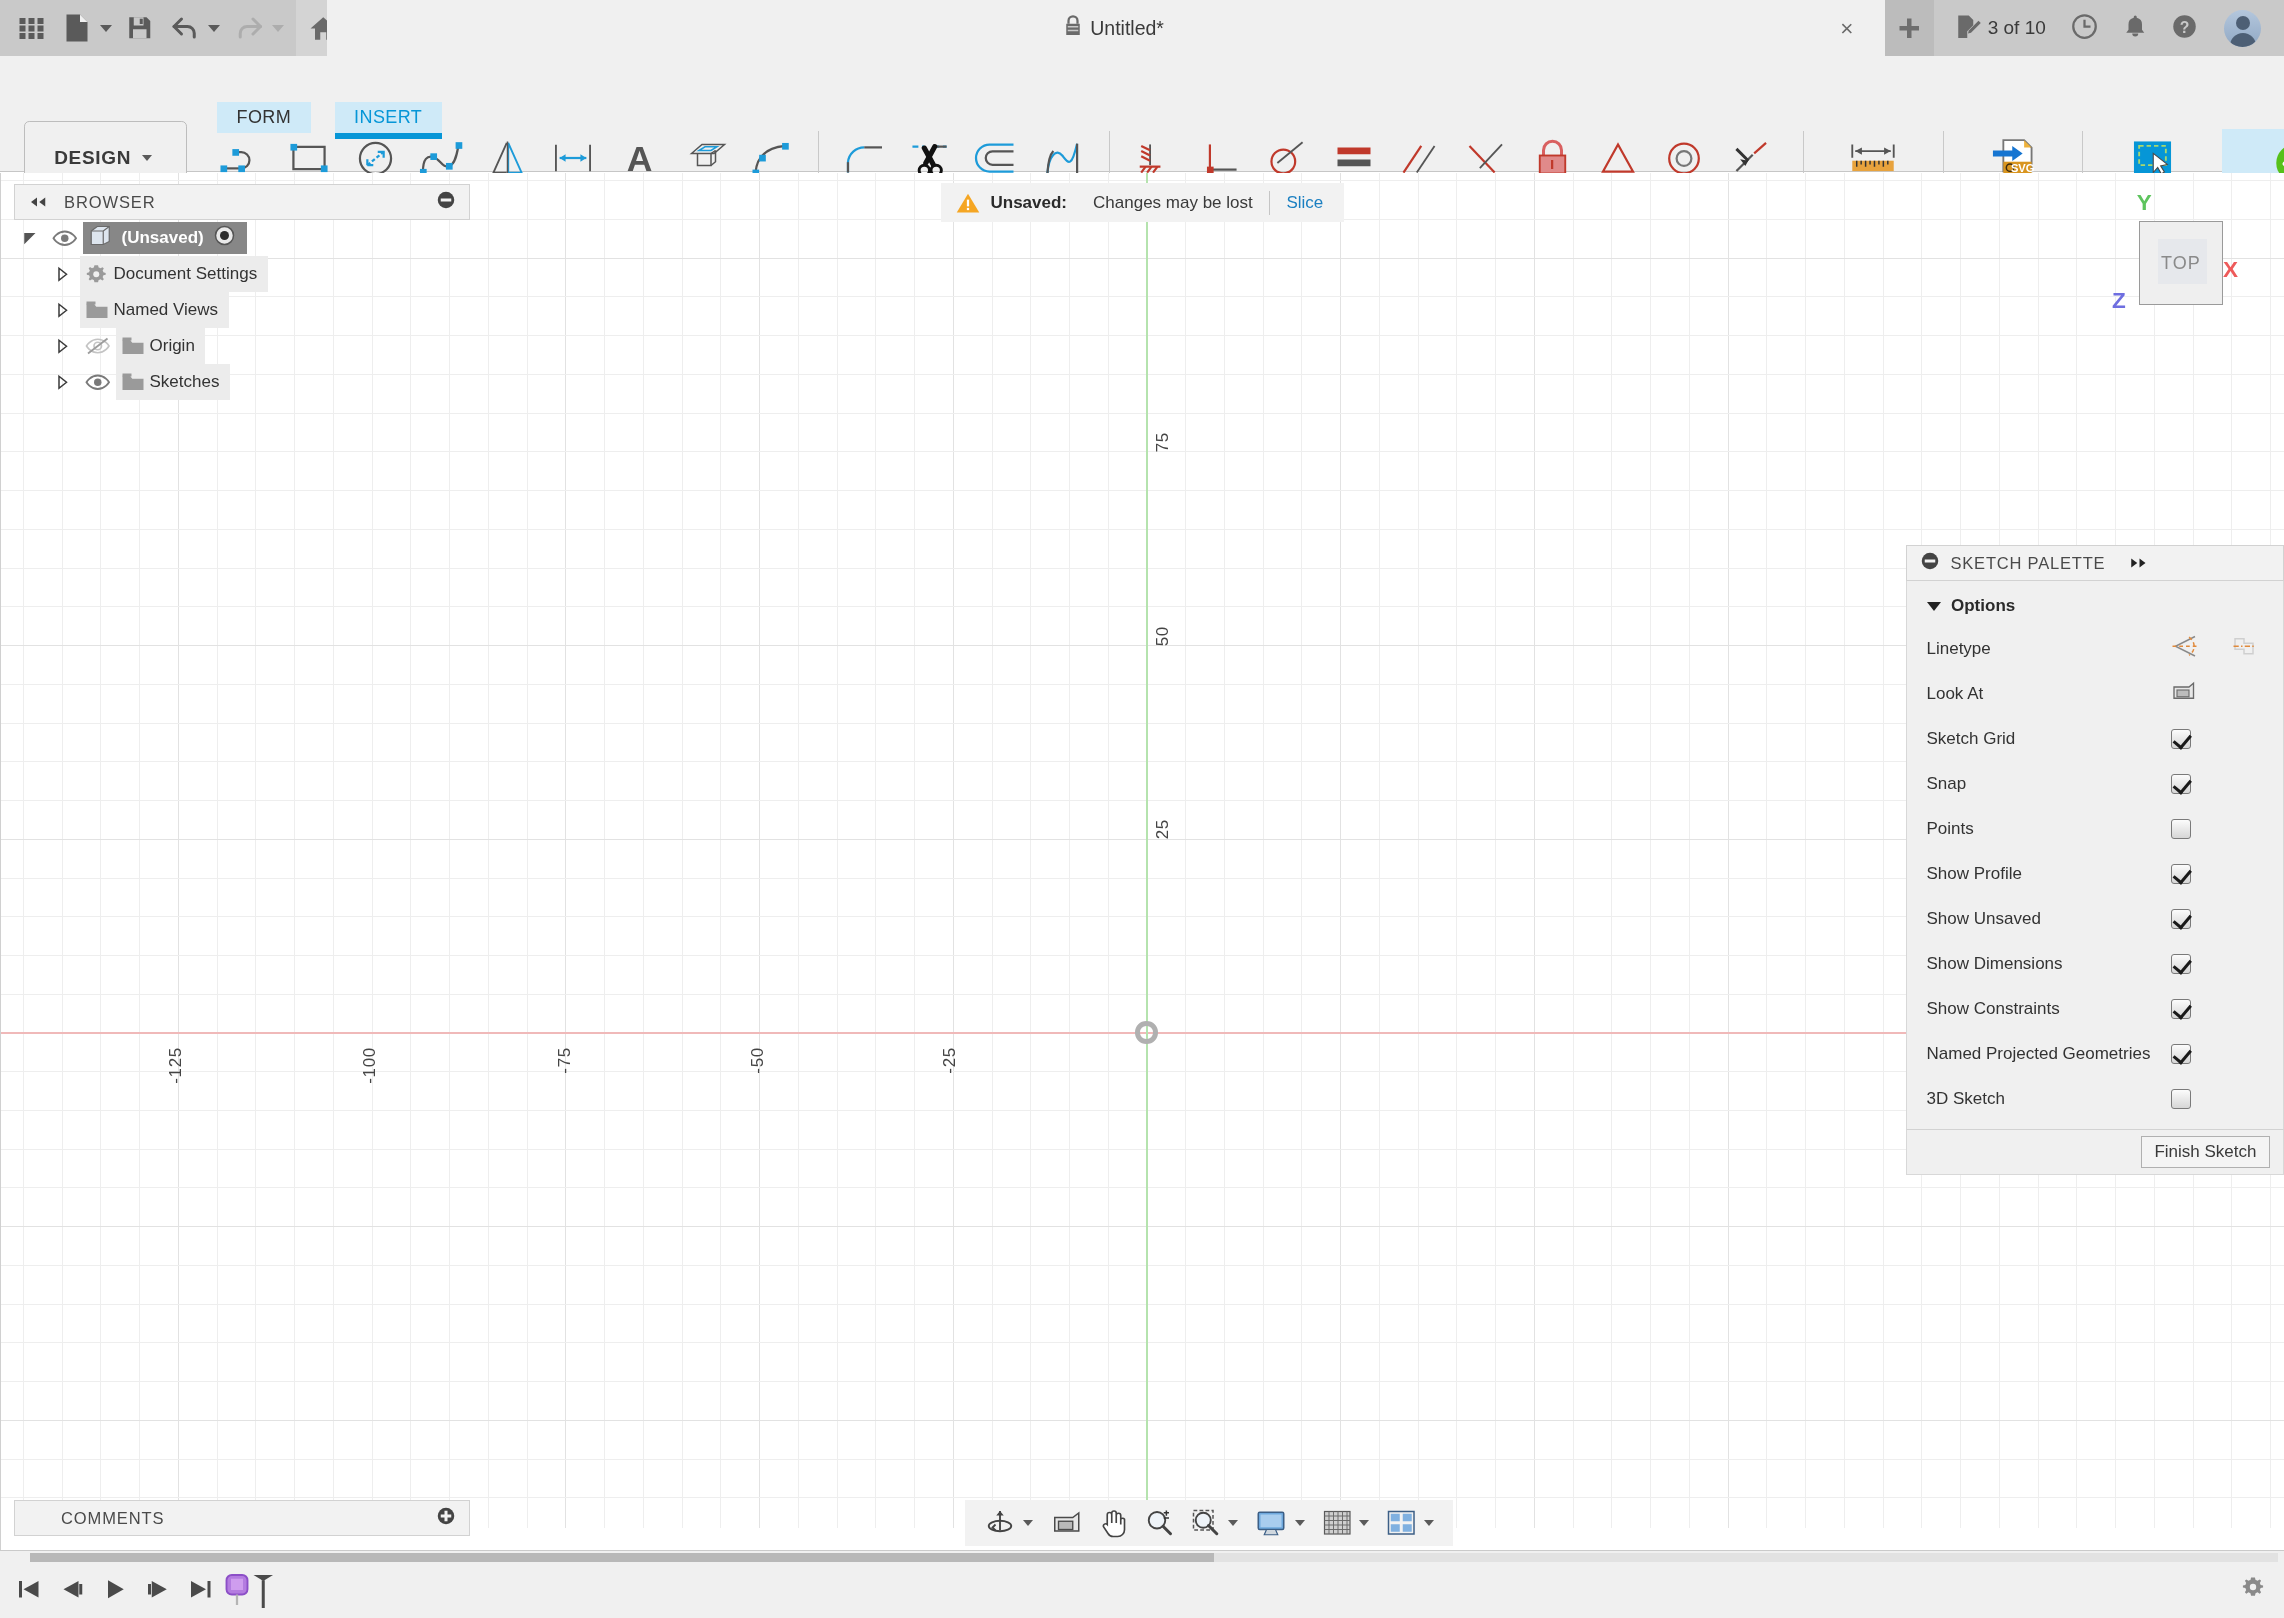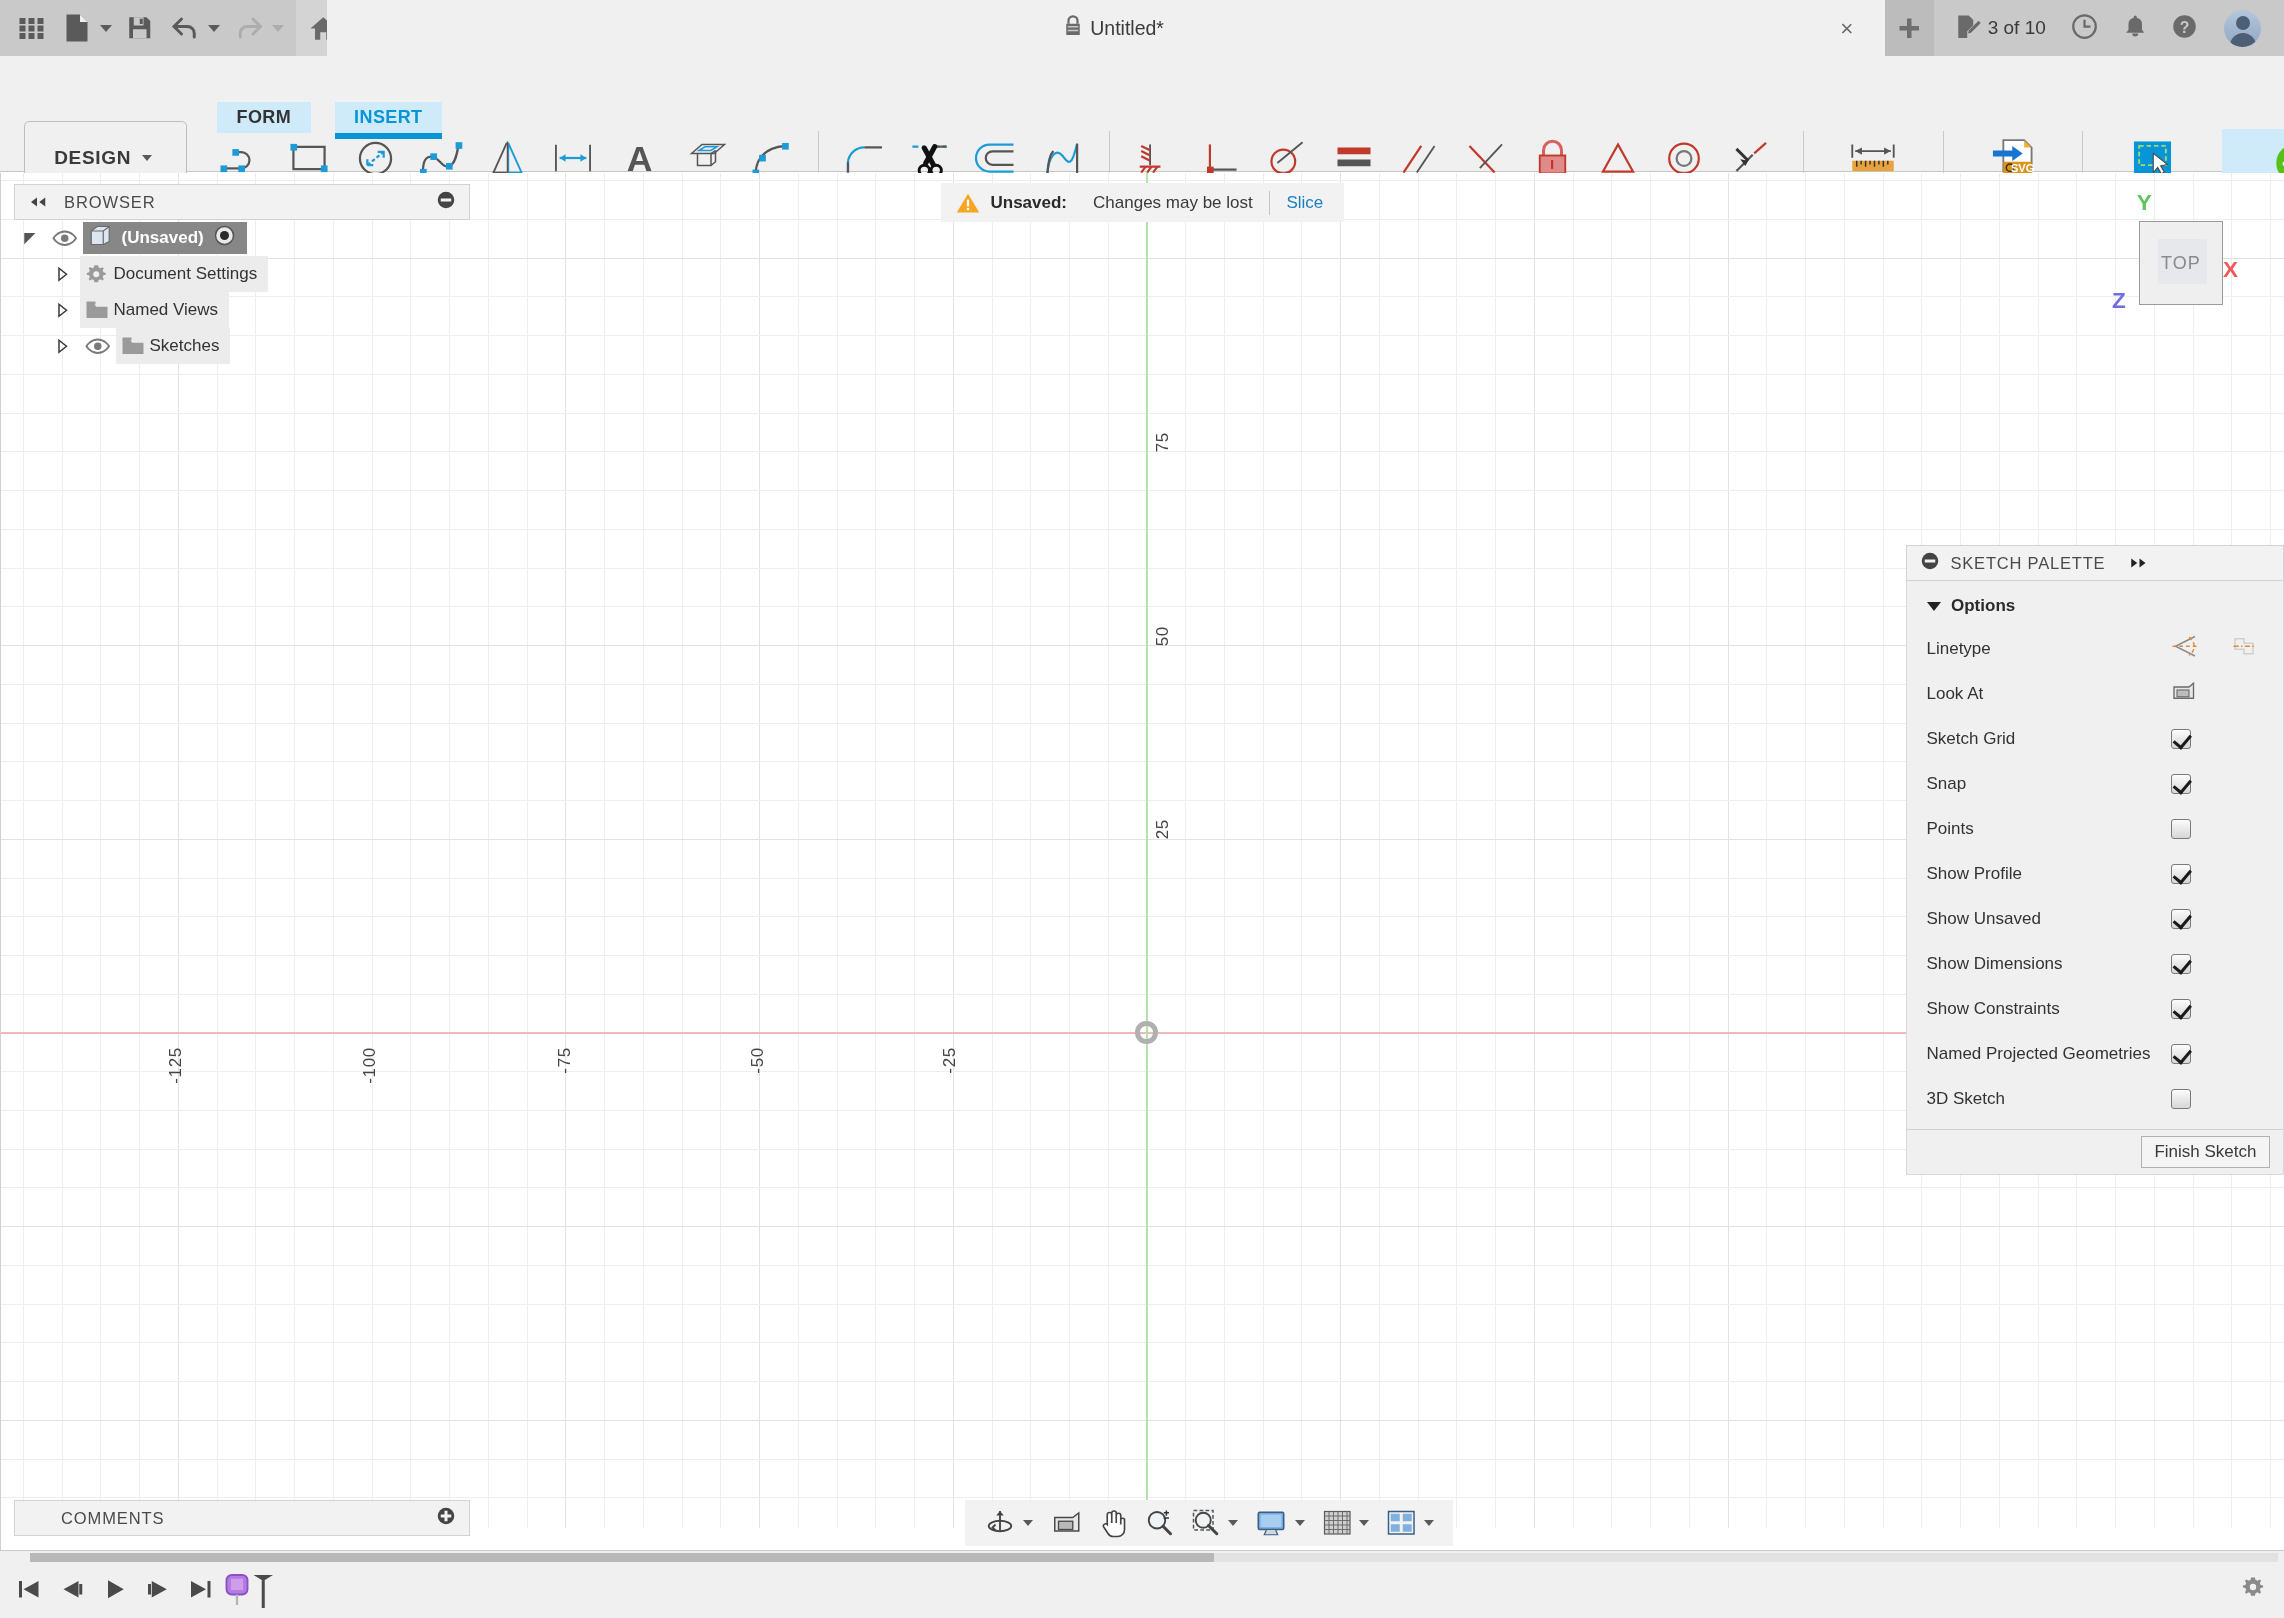--- a/index.html
+++ b/index.html
@@ -67,21 +67,21 @@
   .avatar::after{content:"";position:absolute;left:6px;top:23px;width:26px;height:21px;border-radius:13.5px 13.5px 0 0;background:#4d5f75;}
 
   
   .ribbon {
     position:absolute; left:0; top:56px; width:2284px; height:116px;
     background:#f0f0f0; border-bottom:0.7px solid #c6c6c6;
   }
   .ribbon-tabs { position:absolute; left:217px; top:46px; display:flex; align-items:flex-end; gap:24px;}
   .rtab {
     padding:5.2px 19.5px 4.5px 19.5px; background:#cfeaf8; font-size:18px; letter-spacing:0.4px;
-    color:#333; cursor:pointer; position:relative; font-weight:700;
+    color:#333; cursor:pointer; position:relative; font-weight:400;
   }
   .rtab.active { color:#0696d7; }
   .rtab.active::after {
     content:""; position:absolute; left:0; right:0; bottom:-6.7px; height:6.7px; background:#0696d7;
   }
   .design-btn {
     position:absolute; left:24px; top:65px; width:163px; height:73px;
     border:0.7px solid #bdbdbd; border-radius:5.2px; background:#f0f0f0;
     display:flex; align-items:center; justify-content:center; gap:9px;
     font-size:19px; font-weight:bold; color:#3a3a3a; letter-spacing:0.7px; cursor:pointer;
@@ -816,20 +816,43 @@
         <span style="width:34px;display:flex;justify-content:center">
           <svg width="24" height="19.5" viewBox="0 0 32 26">
               <path d="M2 5 h10 l3 4 h15 v15 H2 Z" fill="#9a9a9a"></path>
               <rect x="2" y="2" width="12" height="4" fill="#9a9a9a"></rect>
             </svg>
         </span>
         <span>Named Views</span>
       </div>
     </div>
 
+    <div class="tree-row" style="padding-left:33px">
+      <div class="arr-box">
+        <svg width="13.5" height="16.5" viewBox="0 0 18 22">
+            <path d="M4 3 L14 11 L4 19 Z" fill="none" stroke="#3a3a3a" stroke-width="2"></path>
+          </svg>
+      </div>
+      <div class="eye-box">
+        <svg width="25.5" height="18" viewBox="0 0 34 24">
+            <path d="M17 3 C27 3 32 12 32 12 C32 12 27 21 17 21 C7 21 2 12 2 12 C2 12 7 3 17 3Z" fill="none" stroke="#c4c4c4" stroke-width="2.2"></path>
+            <circle cx="17" cy="12" r="5" fill="none" stroke="#c4c4c4" stroke-width="2.2"></circle>
+            <path d="M4 22 L30 2" stroke="#9c9c9c" stroke-width="2.5"></path>
+          </svg>
+      </div>
+      <div class="node-hl">
+        <span style="width:34px;display:flex;justify-content:center">
+          <svg width="24" height="19.5" viewBox="0 0 32 26">
+              <path d="M2 5 h10 l3 4 h15 v15 H2 Z" fill="#9a9a9a"></path>
+              <rect x="2" y="2" width="12" height="4" fill="#9a9a9a"></rect>
+            </svg>
+        </span>
+        <span>Origin</span>
+      </div>
+    </div>
 
     <div class="tree-row" style="padding-left:33px">
       <div class="arr-box">
         <svg width="13.5" height="16.5" viewBox="0 0 18 22">
             <path d="M4 3 L14 11 L4 19 Z" fill="none" stroke="#3a3a3a" stroke-width="2"></path>
           </svg>
       </div>
       <div class="eye-box">
         <svg width="25.5" height="16.5" viewBox="0 0 34 22">
             <path d="M17 2 C27 2 32 11 32 11 C32 11 27 20 17 20 C7 20 2 11 2 11 C2 11 7 2 17 2Z" fill="none" stroke="#7a7a7a" stroke-width="2.5"></path>

